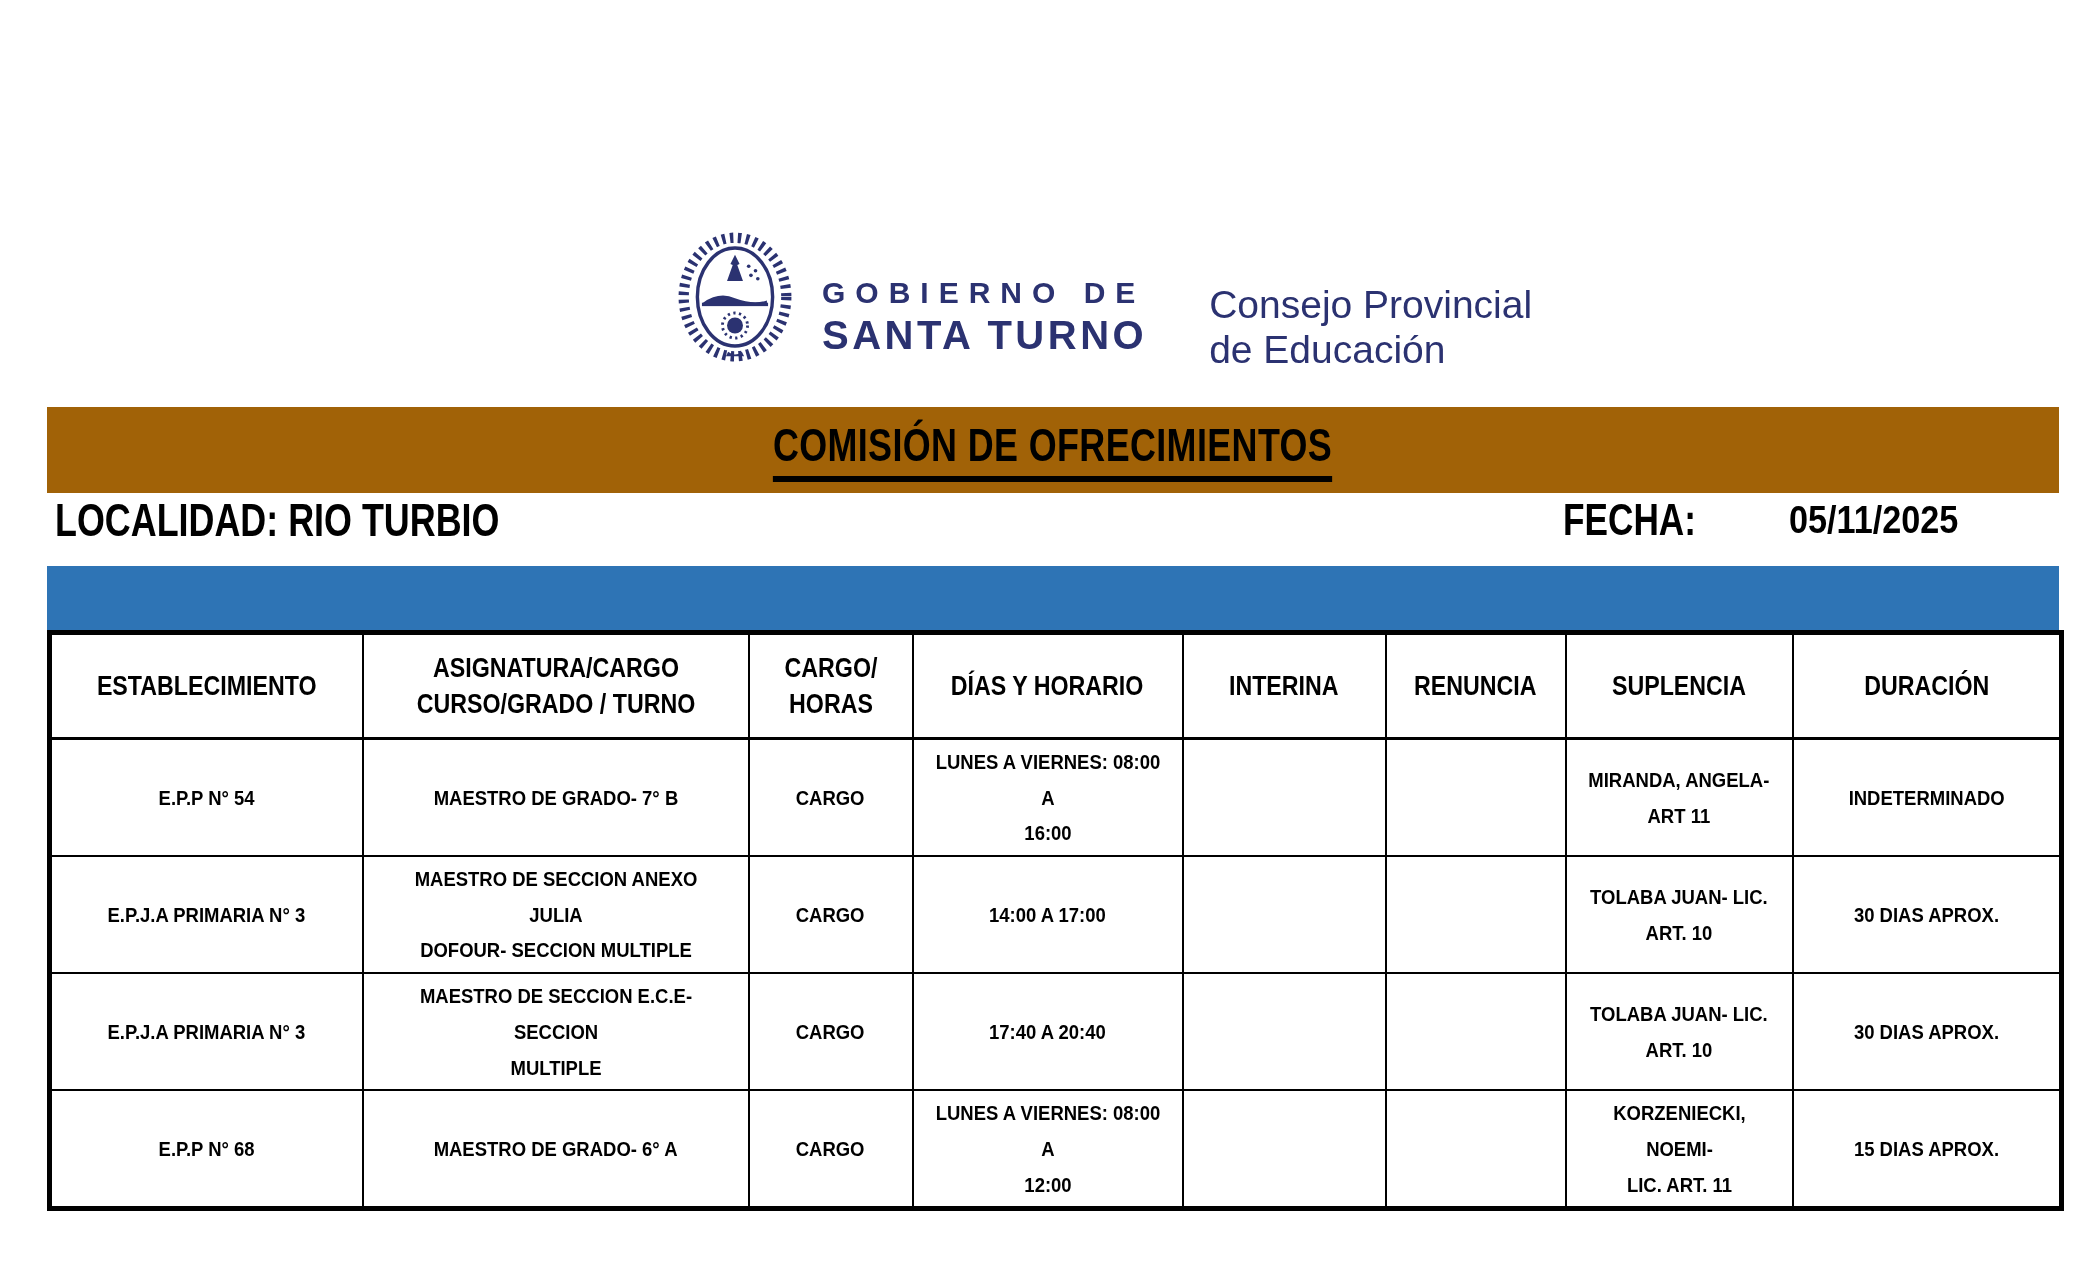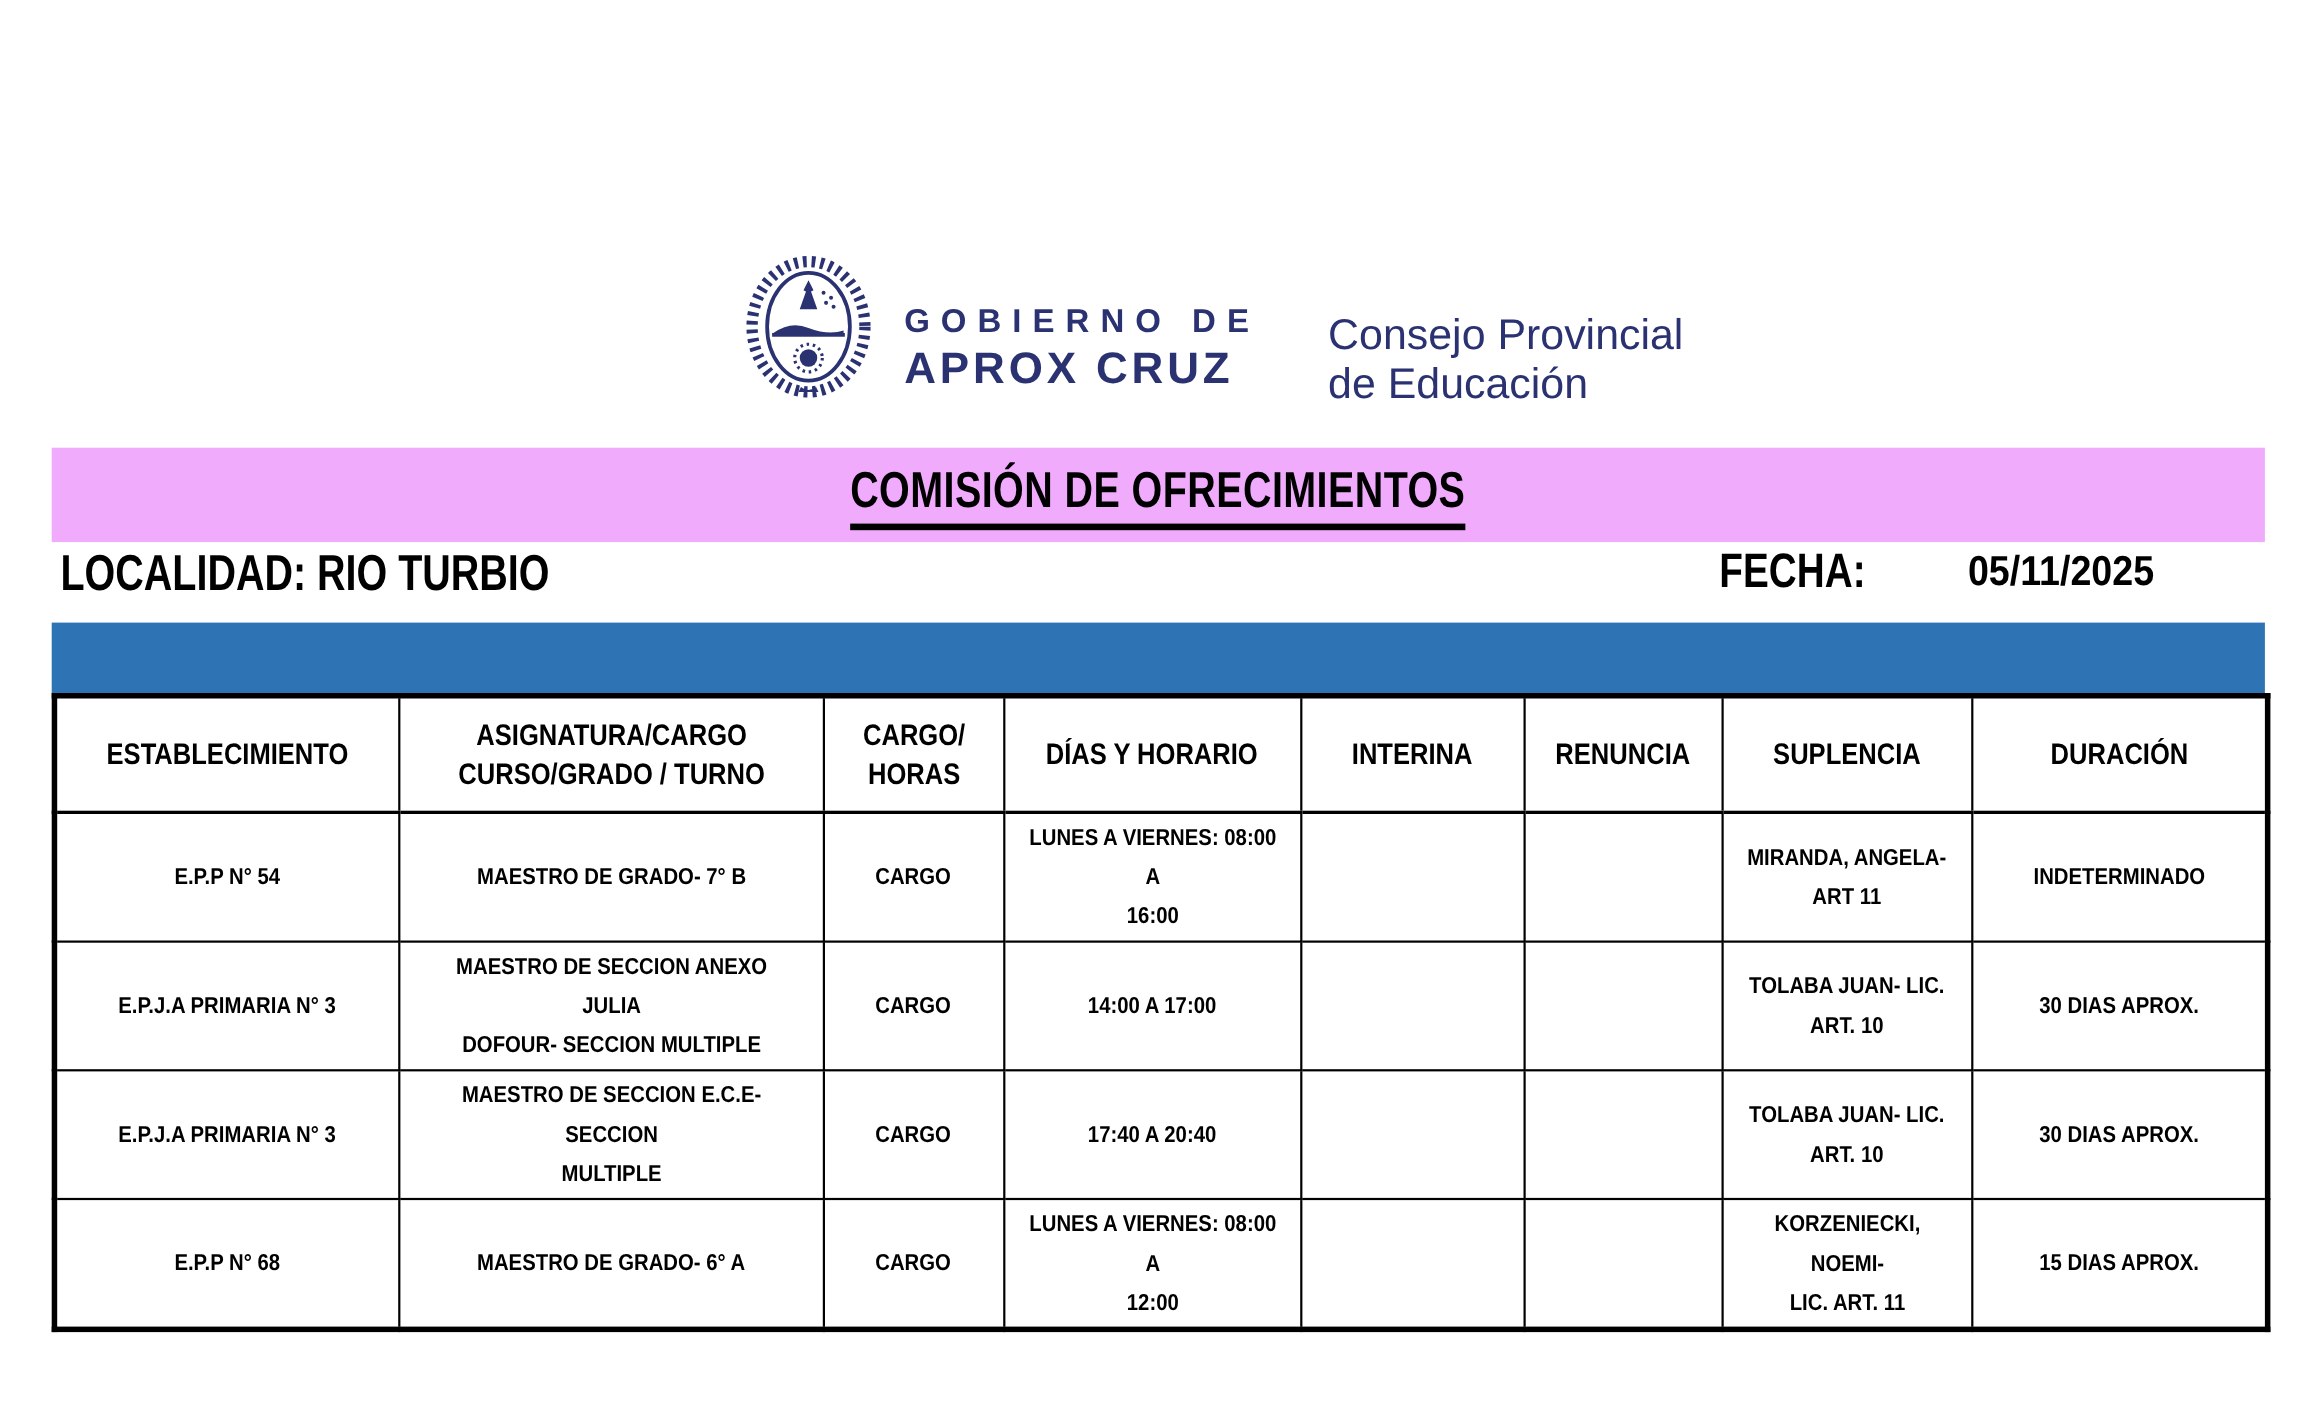--- a/index.html
+++ b/index.html
@@ -9,21 +9,21 @@
 
   
   .logo-wrap { position:absolute; left:678px; top:232px; display:flex; align-items:flex-start; }
   .crest { width:114px; height:130px; }
   .gov-block { margin-left:30px; margin-top:44px; color:#2b3271; }
   .gov-line1 { font-size:30px; font-weight:700; letter-spacing:10px; white-space:nowrap; }
   .gov-line2 { font-size:40px; font-weight:800; letter-spacing:3.5px; margin-top:3px; white-space:nowrap; }
   .org-block { margin-left:62px; margin-top:50px; color:#2b3271; font-size:39px; font-weight:500; line-height:1.16; white-space:nowrap; }
 
   
-  .bar-title { position:absolute; left:47px; top:407px; width:2012px; height:86px; background:#f0abfc;
+  .bar-title { position:absolute; left:47px; top:407px; width:2012px; height:86px; background:#a16207;
                display:flex; align-items:center; justify-content:center; }
   .title-text { display:inline-block; transform:scaleX(0.78); transform-origin:center;
                 font-size:46px; font-weight:bold; color:#000; letter-spacing:0.5px;
                 border-bottom:6px solid #000; padding-bottom:4px; white-space:nowrap; }
 
   .loc-row { position:absolute; left:47px; top:493px; width:2012px; height:54px; background:#fff; }
   .loc-text { position:absolute; left:8px; top:50%; transform:translateY(-50%) scaleX(0.78);
               transform-origin:left center; font-size:46px; font-weight:bold; color:#000; white-space:nowrap; }
   .fecha-label { position:absolute; left:1516px; top:50%; transform:translateY(-50%) scaleX(0.8);
                  transform-origin:left center; font-size:44px; font-weight:bold; white-space:nowrap; }
@@ -66,21 +66,21 @@
         <circle cx="50" cy="82" r="11" fill="none" stroke="#2b3271" stroke-width="2.5" stroke-dasharray="2 3"></circle>
         <path d="M44 105 q6 5 12 0 l2 4 -16 0 z"></path>
         <circle cx="62" cy="30" r="1.6"></circle>
           <circle cx="68" cy="34" r="1.6"></circle>
           <circle cx="64" cy="38" r="1.6"></circle>
           <circle cx="70" cy="41" r="1.6"></circle>
       </g>
     </svg>
     <div class="gov-block">
       <div class="gov-line1">GOBIERNO DE</div>
-      <div class="gov-line2">APROX CRUZ</div>
+      <div class="gov-line2">SANTA TURNO</div>
     </div>
     <div class="org-block">
       <div>Consejo Provincial</div>
       <div>de Educación</div>
     </div>
   </div>
 
   <div class="bar-title">
     <span class="title-text">COMISIÓN DE OFRECIMIENTOS</span>
   </div>

